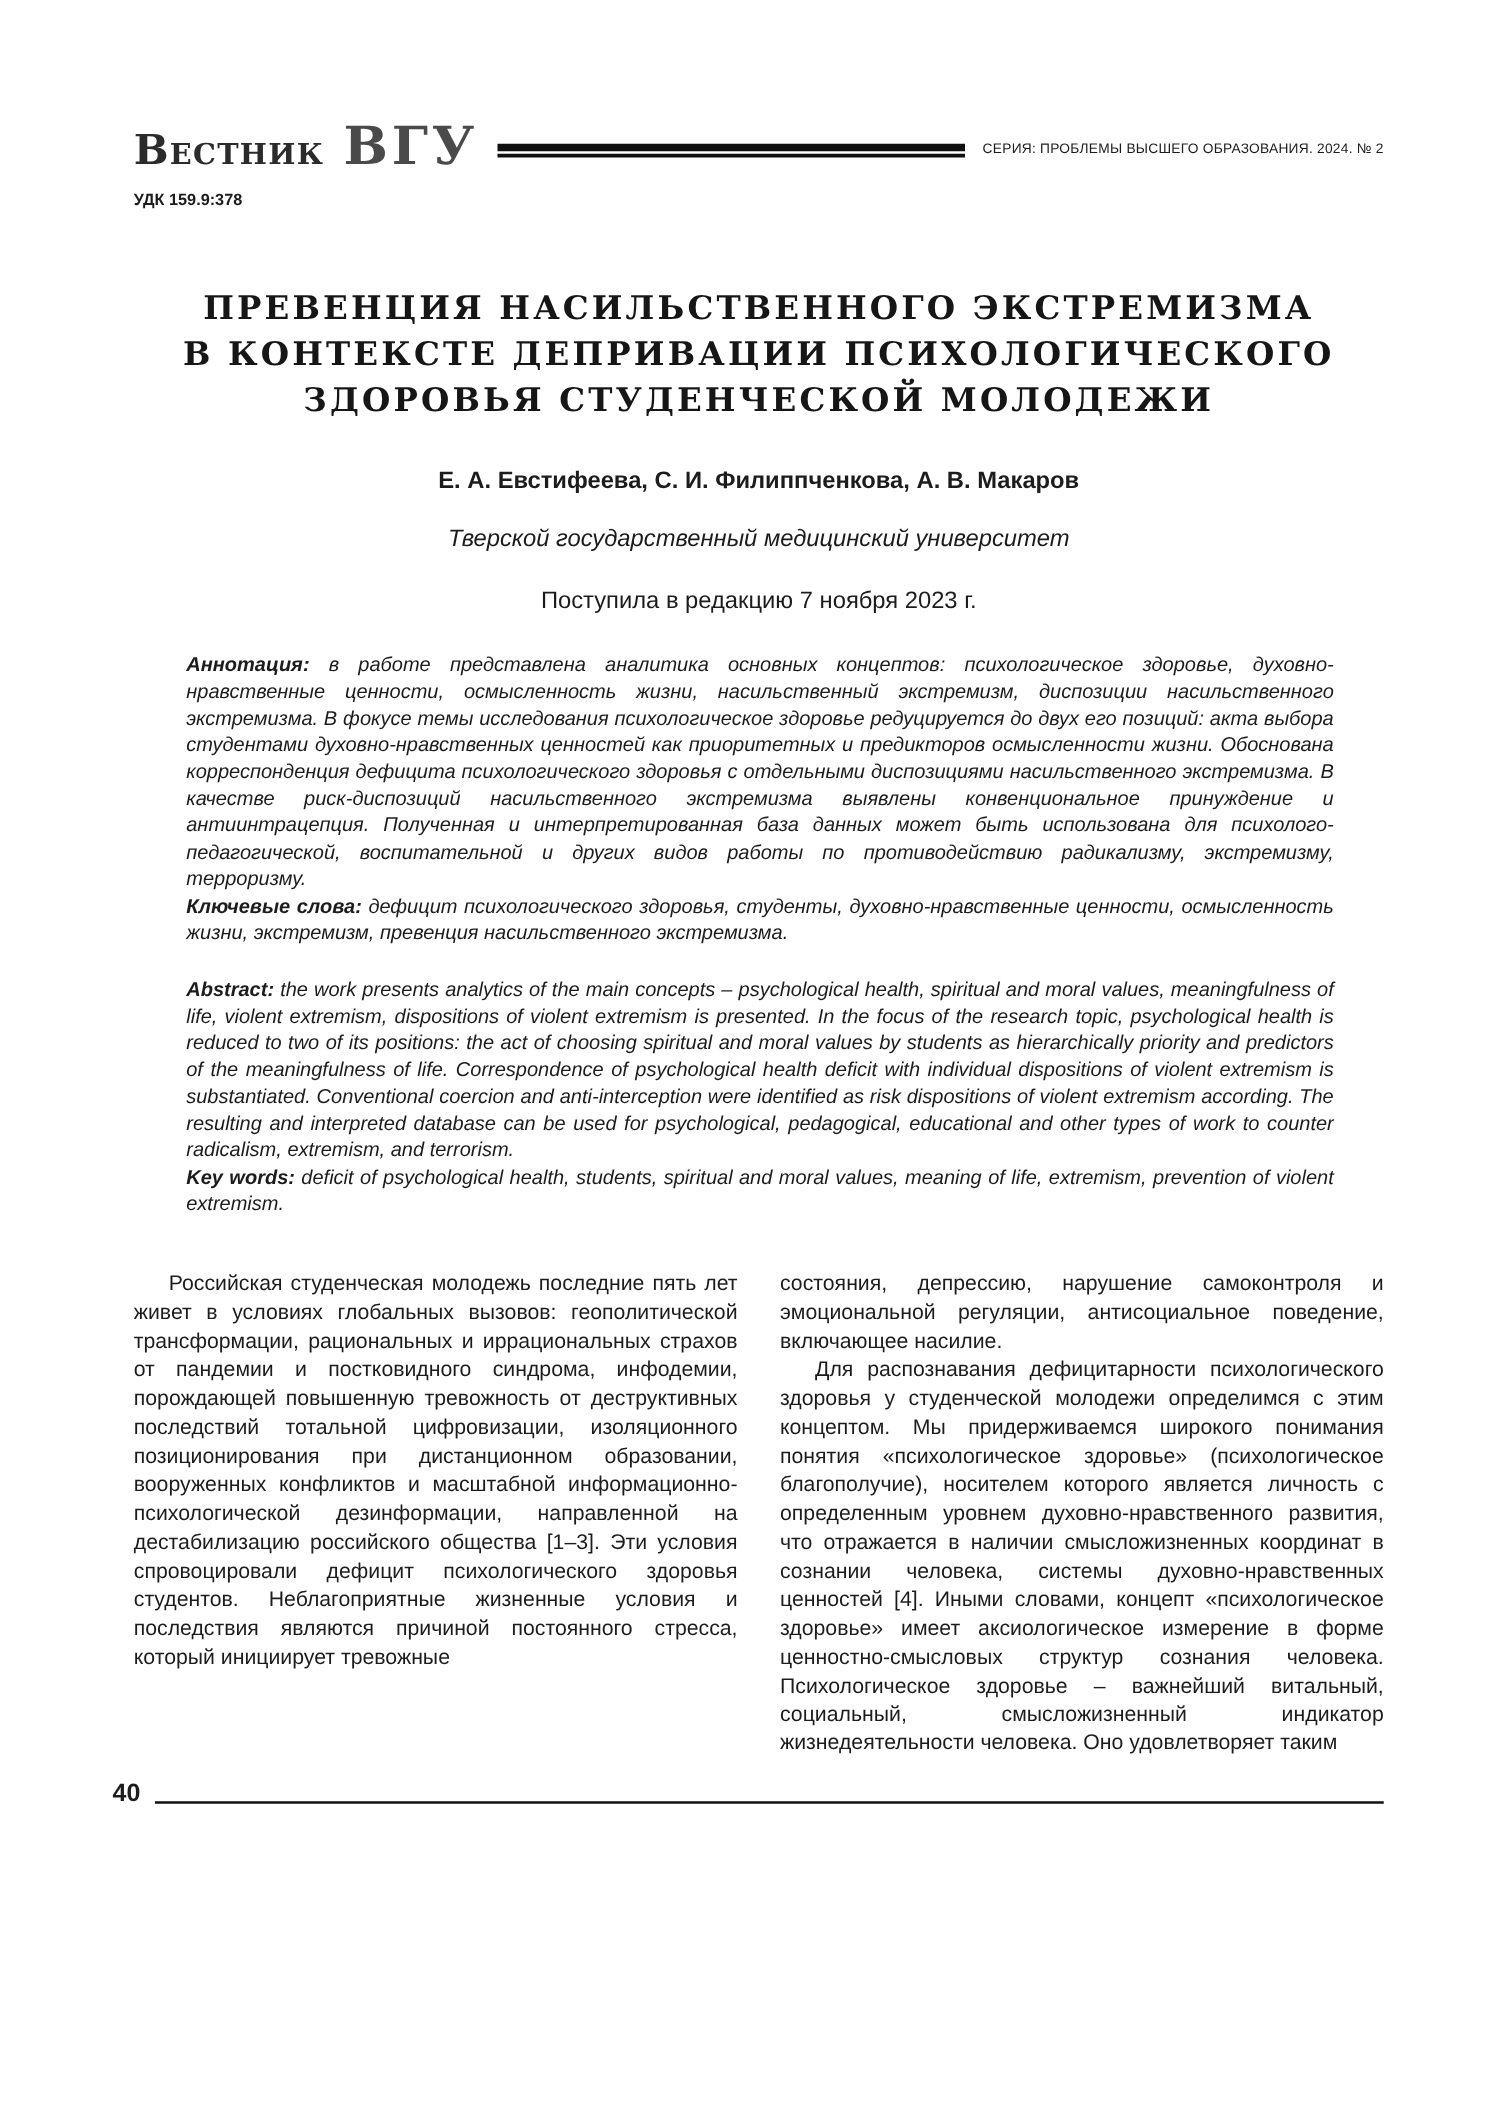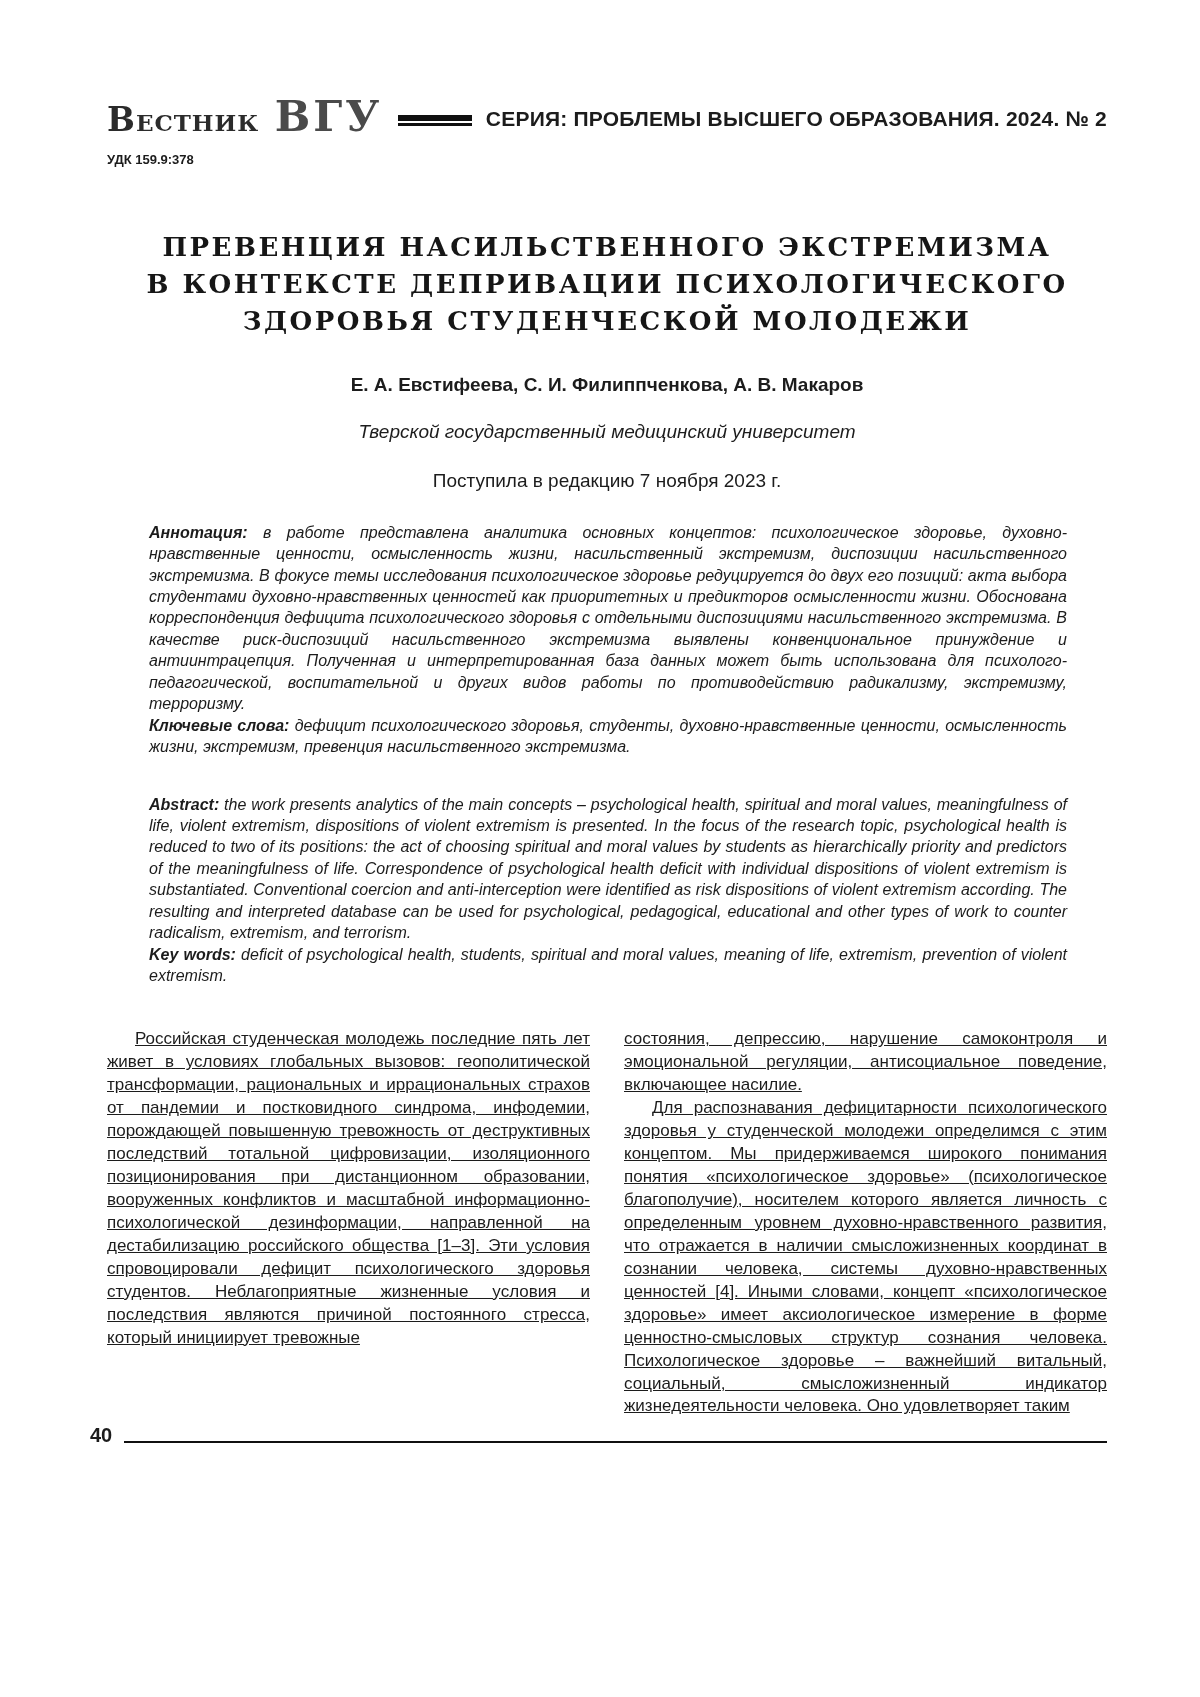--- a/index.html
+++ b/index.html
@@ -15,21 +15,21 @@
     padding:96px 93px 0 107px;
     overflow:hidden;
   }
 
   
   .header { display:flex; align-items:center; }
   .logo { white-space:nowrap; font-family:"DejaVu Serif", serif; font-weight:bold; color:#2b2b2b; line-height:1; }
   .logo-vestnik { font-size:33px; font-variant:small-caps; letter-spacing:1px; }
   .logo-vgu { font-size:42px; letter-spacing:3px; margin-left:10px; color:#4a4a4a; }
   .header-rule { flex:1; height:11px; border-top:6px solid #101010; border-bottom:3px solid #101010; margin:6px 14px 0 16px; }
-  .series { font-size:21px; font-weight:bold; white-space:nowrap; padding-top:4px; letter-spacing:0.2px; }
+  .series { font-size:11px; font-weight:normal; white-space:nowrap; padding-top:4px; letter-spacing:0.2px; }
 
   
   .udc { margin-top:14px; font-size:13px; font-weight:bold; }
 
   .title {
     margin-top:62px;
     text-align:center;
     font-family:"DejaVu Serif", serif;
     font-weight:bold;
     font-size:26px;
@@ -43,32 +43,31 @@
   .received { margin-top:27px; text-align:center; font-size:19px; }
 
   
   .abstract-block {
     margin:30px 40px 0 42px;
     font-size:16px;
     font-style:italic;
     line-height:1.34;
     text-align:justify;
   }
-  .abstract-block.en { margin-top:36px;font-style:italic; }
+  .abstract-block.en { margin-top:24px;font-style:italic; }
   .abs-label { font-weight:bold; }
 
   
   .body-columns {
     margin-top:42px;
     display:flex;
     gap:34px;
     font-size:17px;
     line-height:1.35;
     text-align:justify;
-    text-decoration:underline;
   }
   .col { flex:1; min-width:0; }
   .body-par { text-indent:28px; }
   .body-par.no-indent { text-indent:0; }
   .body-par + .body-par { margin-top:0; }
 
   
   .footnote { margin-top:14px; font-size:15.5px; line-height:1.32; }
   .footnote-rule { width:150px; border-top:2px solid #222; margin-bottom:7px; }
   .footnote-text { text-indent:26px; text-align:left; }

